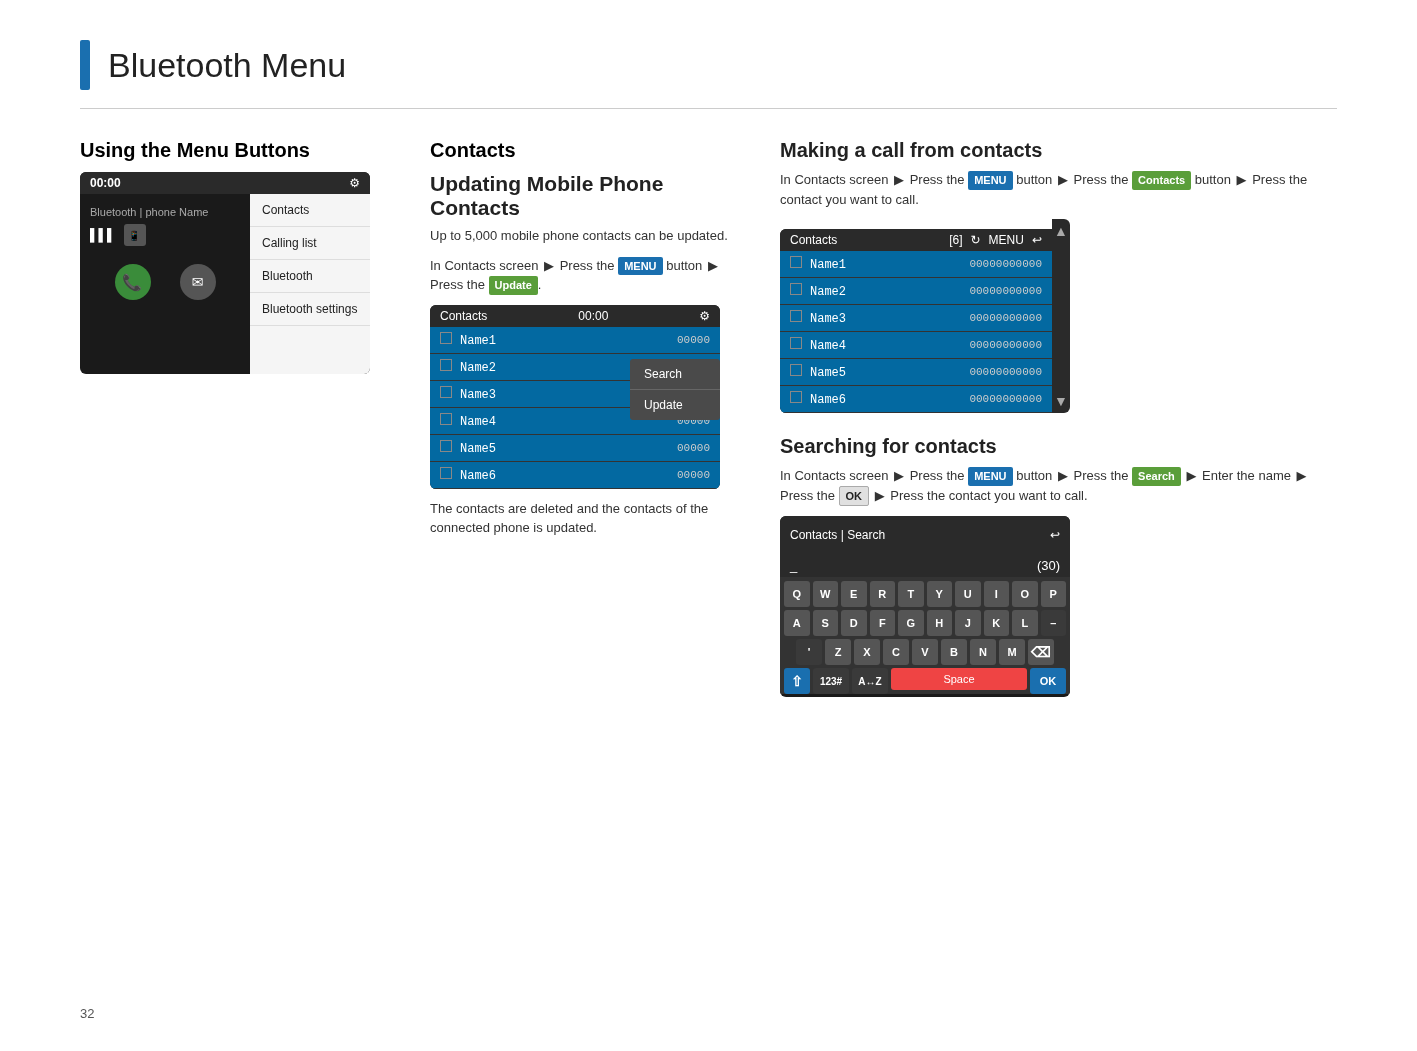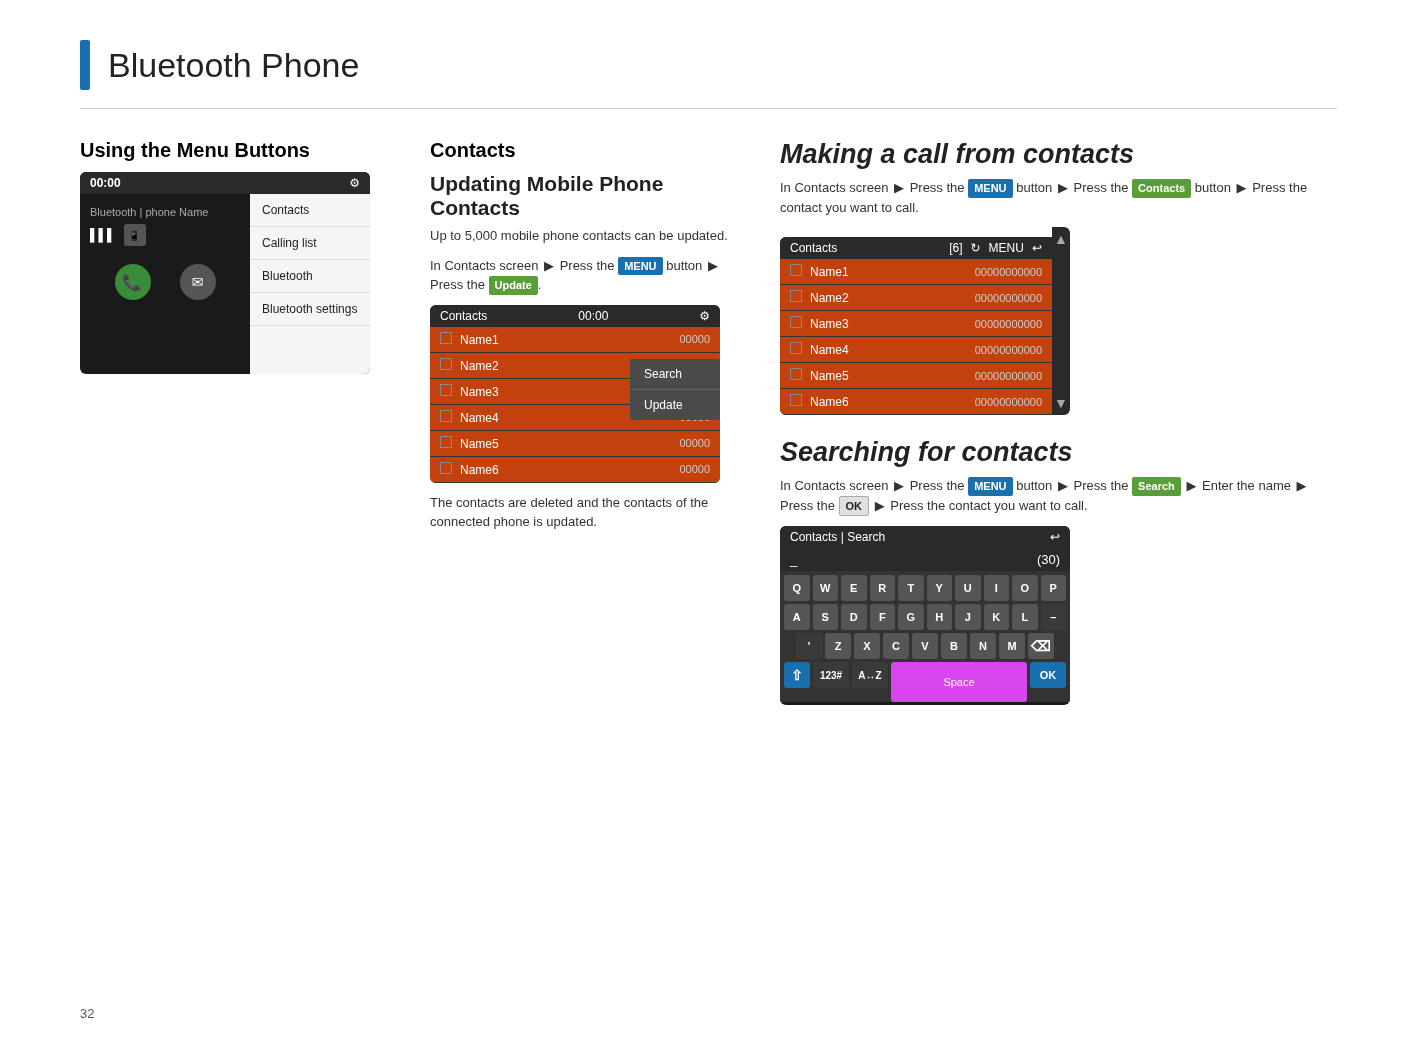--- a/index.html
+++ b/index.html
@@ -46,25 +46,24 @@
     }
 
     
     .section-title {
       font-size: 20px;
       font-weight: bold;
       color: #000000;
       margin-bottom: 10px;
     }
     .section-title-dark {
-      font-size: 27px;
+      font-size: 20px;
       font-weight: bold;
       color: #222;
       margin-bottom: 8px;
-      font-style: italic;
     }
     .subsection-title {
       font-size: 21px;
       font-weight: bold;
       color: #222;
       margin-bottom: 6px;
     }
 
     .section-text {
       font-size: 13px;
@@ -193,21 +192,22 @@
       justify-content: space-between;
       align-items: center;
       padding: 4px 10px;
       font-size: 12px;
       color: #fff;
     }
     .contacts-topbar-right {
       display: flex; gap: 8px; align-items: center;
     }
     .contacts-list {
-      background: #c2410c;
+      background: #0369a1;
+      font-family: Liberation Mono, monospace;
     }
     .contacts-row {
       display: flex;
       justify-content: space-between;
       align-items: center;
       padding: 5px 10px;
       border-bottom: 1px solid #333;
       font-size: 12px;
       color: #fff;
     }
@@ -227,21 +227,21 @@
       overflow: hidden;
       width: 290px;
       font-size: 12px;
       color: #fff;
     }
     .keyboard-header {
       background: #2a2a2a;
       display: flex;
       justify-content: space-between;
       align-items: center;
-      padding: 4px 10px;
+      padding: 12px 10px;
       font-size: 12px;
       color: #fff;
     }
     .keyboard-input-row {
       background: #2a2a2a;
       padding: 4px 10px;
       display: flex;
       justify-content: space-between;
       font-size: 13px;
     }
@@ -272,22 +272,22 @@
       position: absolute;
       bottom: 2px; right: 2px;
       font-size: 7px;
       color: #aaa;
     }
     .key-wide {
       width: 38px;
     }
     .key-space {
       flex: 1;
-      height: 40px;
-      background: #d946ef;
+      height: 22px;
+      background: #ef4444;
       border-radius: 3px;
       display: flex;
       align-items: center;
       justify-content: center;
       font-size: 11px;
       color: #fff;
       cursor: pointer;
     }
     .key-dark {
       background: #3a3a3a;
@@ -354,21 +354,21 @@
       margin: 0 2px;
     }
   </style>
 </head>
 <body>
 
 <div class="page">
 
   <div class="header">
     <div class="header-bar"></div>
-    <span class="header-title">Bluetooth Phone</span>
+    <span class="header-title">Bluetooth Menu</span>
   </div>
 
   <div class="content">
 
     <div>
       <div class="section-title">Using the Menu Buttons</div>
 
       <div class="device-screen">
         <div class="device-topbar">
           <span class="time">00:00</span>

